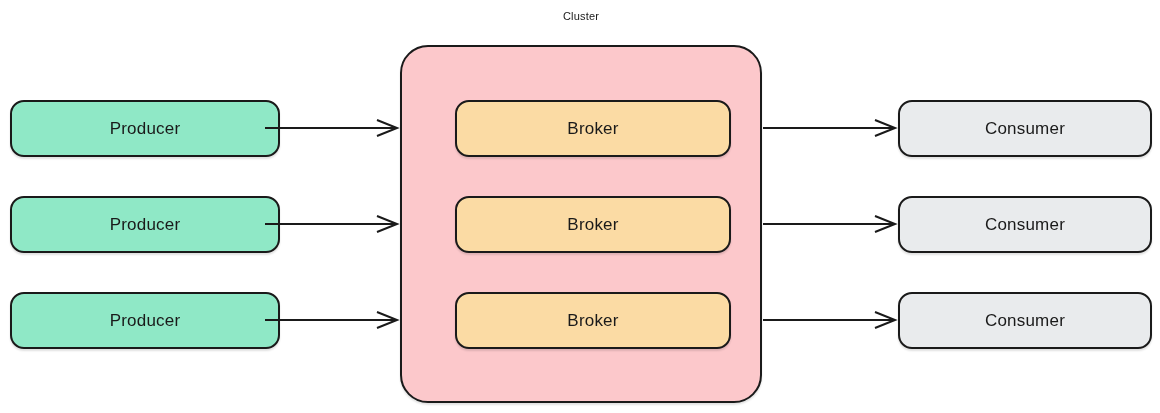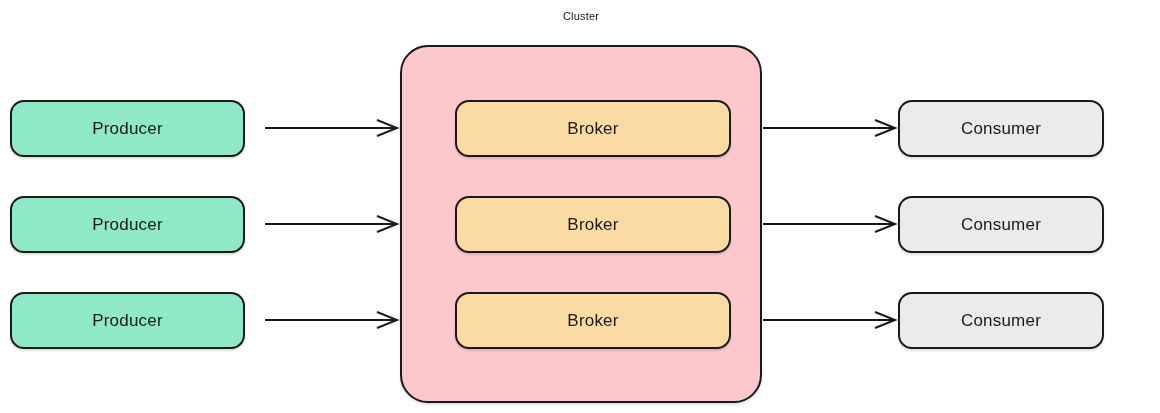--- a/index.html
+++ b/index.html
@@ -44,23 +44,23 @@
     border-radius: 14px;
     box-sizing: border-box;
     display: flex;
     align-items: center;
     justify-content: center;
     font-size: 17px;
     color: var(--text, #1a1a1a);
     letter-spacing: 0.2px;
     box-shadow: 0 2px 2px rgba(0,0,0,0.12);
   }
-  .producer { left: 10px;  width: 235px; background: var(--producer-fill, #8fe8c6); }
+  .producer { left: 10px;  width: 270px; background: var(--producer-fill, #8fe8c6); }
   .broker   { left: 455px; width: 276px; background: var(--broker-fill, #fbdba4); }
-  .consumer { left: 898px; width: 206px; background: var(--consumer-fill, #e9ebed); }
+  .consumer { left: 898px; width: 254px; background: var(--consumer-fill, #e9ebed); }
   .row-1 { top: 100px; }
   .row-2 { top: 196px; }
   .row-3 { top: 292px; }
   .arrows {
     position: absolute;
     left: 0; top: 0;
     width: 1160px;
     height: 413px;
     pointer-events: none;
   }

